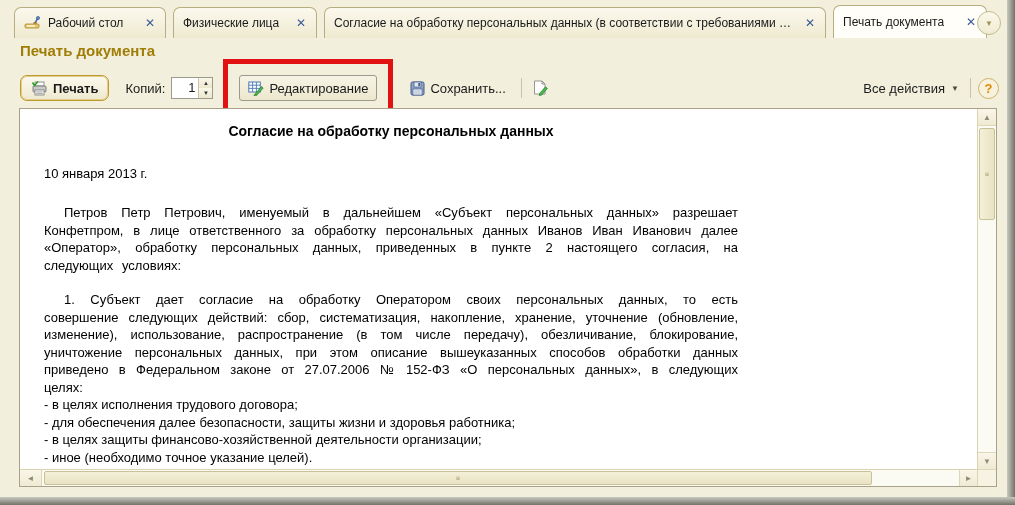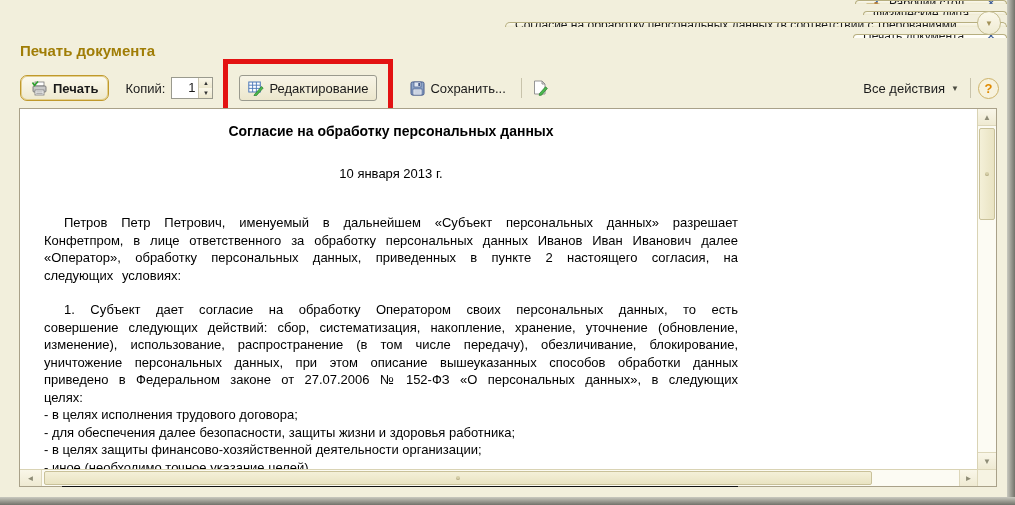--- a/index.html
+++ b/index.html
@@ -12,21 +12,21 @@
   }
 
   
   .edge-right  { position:absolute; top:0; right:0; width:8px; height:100%;
                  background: linear-gradient(to right,#c9c9bf,#72726a); }
   .edge-bottom { position:absolute; left:0; bottom:0; width:100%; height:8px;
                  background: linear-gradient(to bottom,#c9c9bf,#72726a); }
 
   
   .tabbar { position:absolute; left:0; top:0; right:8px; height:38px;
-            display:flex; align-items:flex-end; padding-left:24px; gap:7px;flex-direction:column; }
+            display:flex; align-items:flex-end; padding-left:14px; gap:7px; }
   .tab {
     height:31px; display:flex; align-items:center; justify-content:space-between;
     padding:0 10px 0 9px; font-size:12px; white-space:nowrap; overflow:hidden;
     border:1px solid #b6ae7f; border-bottom:none; border-radius:7px 7px 0 0;
     background: linear-gradient(#fbf9ee,#eeead0); cursor:default;
   }
   .tab.active { background:#fffef8; height:33px; }
   .tab-label { overflow:hidden; text-overflow:ellipsis; }
   .tab-close { margin-left:12px; color:#3a5a96; font-weight:bold; font-size:12px; cursor:pointer; }
   .tab-deskicon { width:18px; height:14px; margin-right:6px; flex:none; }
@@ -60,21 +60,21 @@
   .caret { font-size:8px; color:#4d4d42; }
   .help-btn { width:21px; height:21px; border-radius:50%; border:1px solid #cdb268;
     background: radial-gradient(circle at 50% 35%, #fefce f0, #f4eed6); background:#f7f2dd;
     color:#e08a00; font-weight:bold; font-size:13px; display:flex; align-items:center; justify-content:center; cursor:pointer; }
 
   
   .preview { position:absolute; left:19px; top:108px; width:978px; height:379px;
              background:#fff; border:1px solid #a9a189; }
   .doc { position:absolute; left:24px; top:6px; width:694px; font-size:13px; line-height:17.5px; color:#000; }
   .doc-title { text-align:center; font-weight:bold; font-size:14px; margin-top:8px; margin-bottom:24px; }
-  .doc-date { text-align:center; margin-bottom:32px; }
+  .doc-date { text-align:left; margin-bottom:22px; }
   .doc p.just { text-align:justify; text-indent:20px; word-spacing:5px; }
   .doc p.gap { margin-bottom:17px; }
   .bullets div { text-align:left; }
   .sig-line { border:none; border-top:2px solid #111; margin:9px 0 0 18px; }
 
   
   .vscroll { position:absolute; top:0; right:0; bottom:17px; width:19px;
              background:#fcfbf3; border-left:1px solid #d9d3b4; }
   .sbtn { position:absolute; left:0; right:0; height:17px; display:flex; align-items:center; justify-content:center;
           font-size:8px; color:#8e8c76; background:linear-gradient(#f9f6e8,#efead2); cursor:pointer; }

